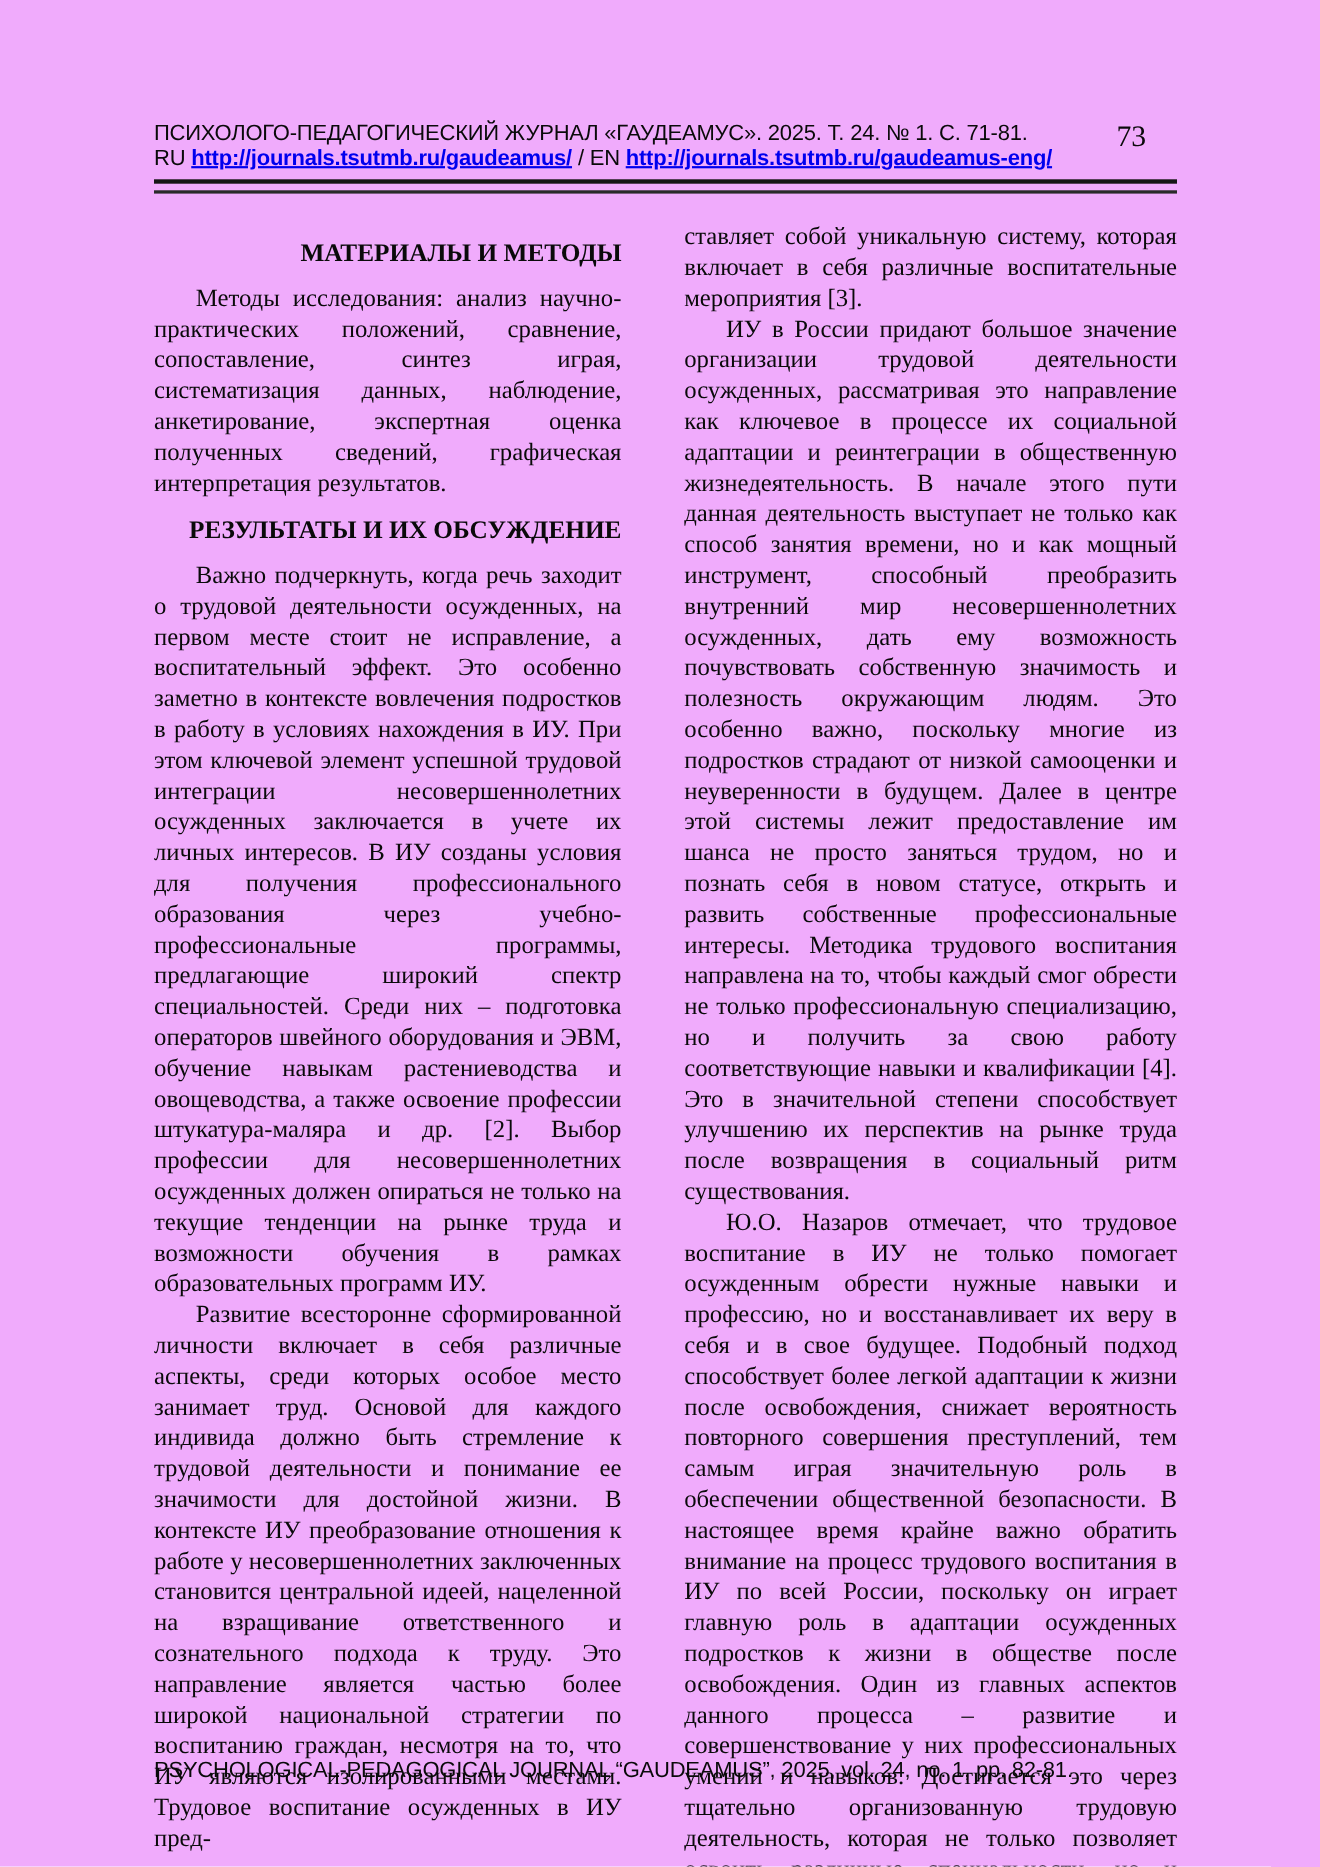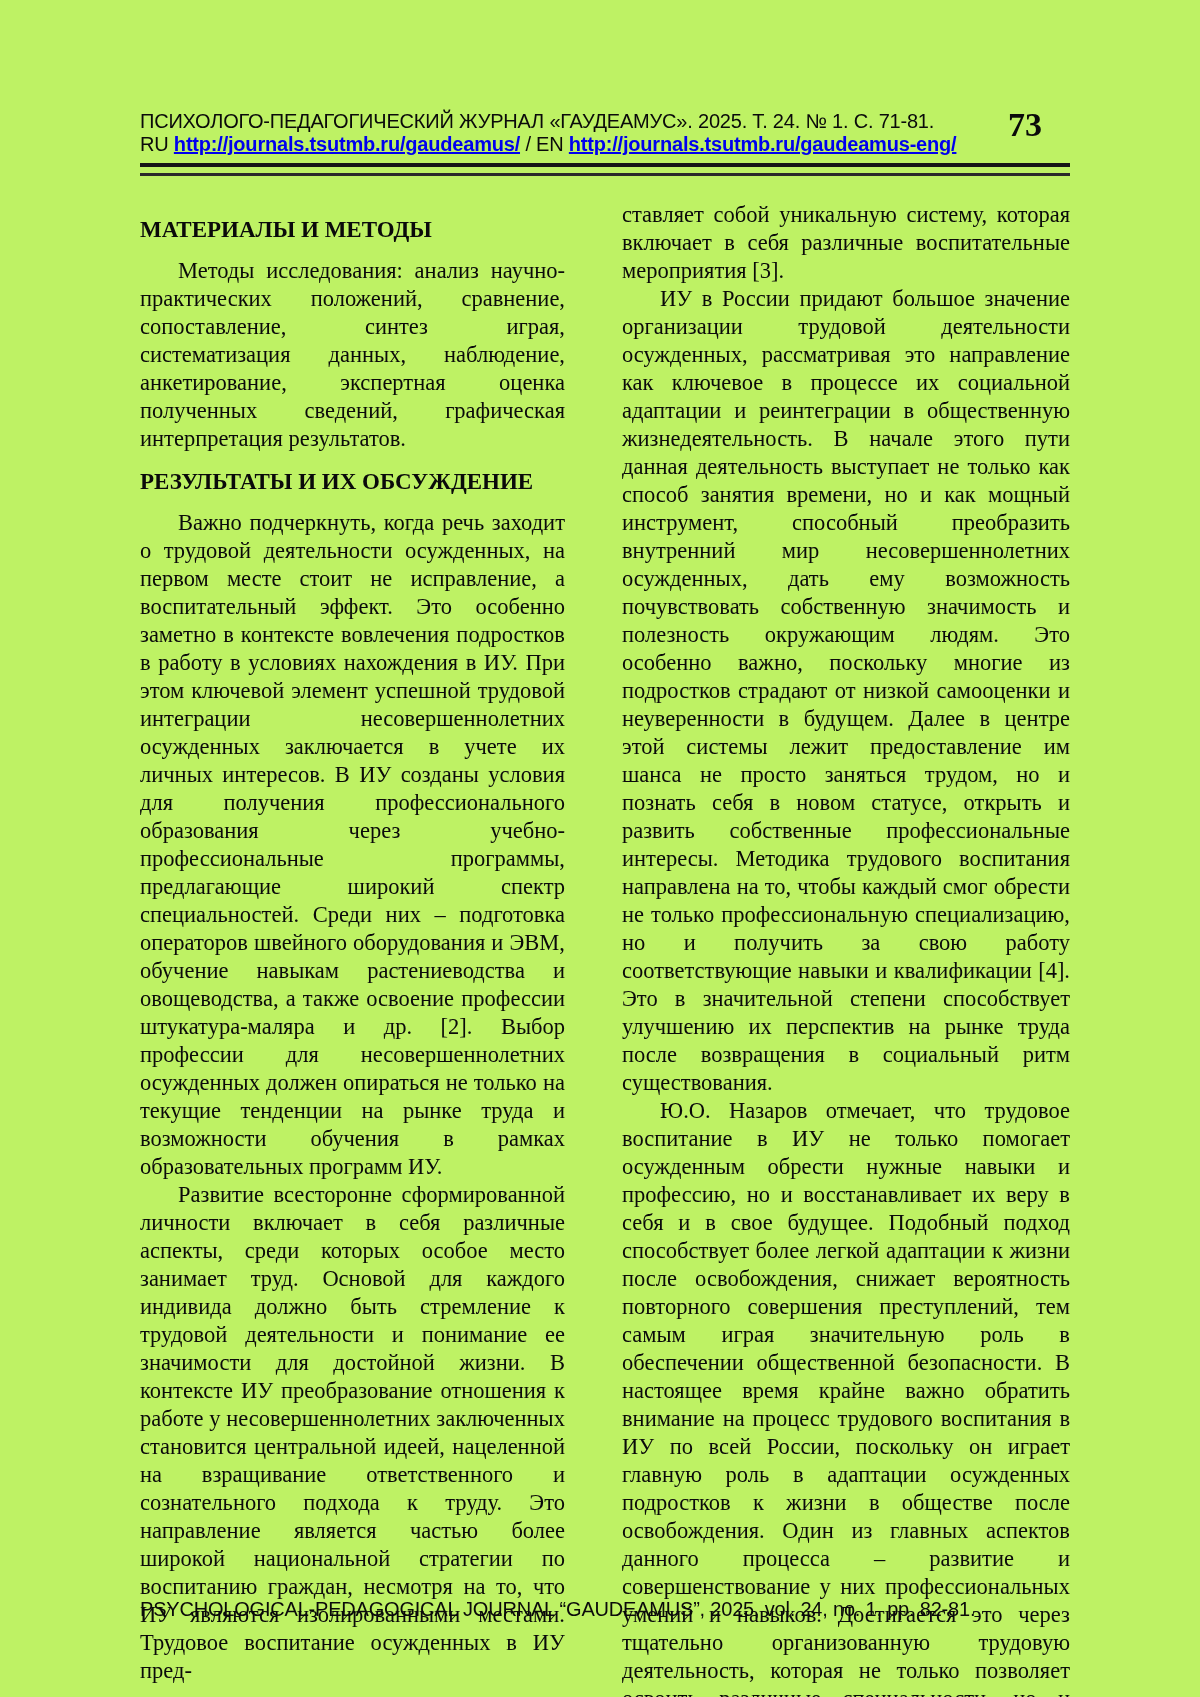--- a/index.html
+++ b/index.html
@@ -1,21 +1,21 @@
 <!DOCTYPE html>
 <html lang="ru"><head>
 <meta charset="utf-8">
 <style>
   * { margin: 0; padding: 0; box-sizing: border-box; }
   html, body { background: #ffffff; }
   .page {
     position: relative;
     width: 1200px;
     height: 1697px;
-    background: #bef264;
+    background: #f0abfc;
     font-family: "Liberation Serif", serif;
     color: #0a0a0a;
     overflow: hidden;
   }
   .content {
     position: absolute;
     left: 140px;
     top: 110px;
     width: 930px;
   }
@@ -32,22 +32,22 @@
   .journal-line { white-space: nowrap; letter-spacing: -0.2px; }
   .links-line { white-space: nowrap; letter-spacing: -0.2px; }
   .links-line a {
     color: #0000ee;
     text-decoration: underline;
     cursor: pointer;
     font-weight: bold;
   }
   .page-number {
     font-family: "Liberation Serif", serif;
-    font-weight: bold;
-    font-size: 34px;
+    font-weight: normal;
+    font-size: 27px;
     line-height: 27px;
     margin-right: 28px;
     margin-top: 1px;
   }
   .rule-1 { height: 4px; background: #151515; margin-top: 7px; }
   .rule-2 { height: 3px; background: #2a2a2a; margin-top: 6px; }
   
   .columns {
     margin-top: 25px;
     display: grid;
@@ -60,21 +60,21 @@
     text-align: justify;
     hyphens: auto;
     -webkit-hyphens: auto;
   }
   .col p.indent { text-indent: 38px; }
   .col h2 {
     font-size: 23px;
     line-height: 28px;
     font-weight: bold;
     margin: 15px 0 13px 0;
-    text-align: left;
+    text-align: right;
   }
   .col em { font-style: italic; }
   
   .footer {
     position: absolute;
     left: 140px;
     top: 1598px;
     width: 930px;
     font-family: "Liberation Sans", sans-serif;
     font-size: 20px;

